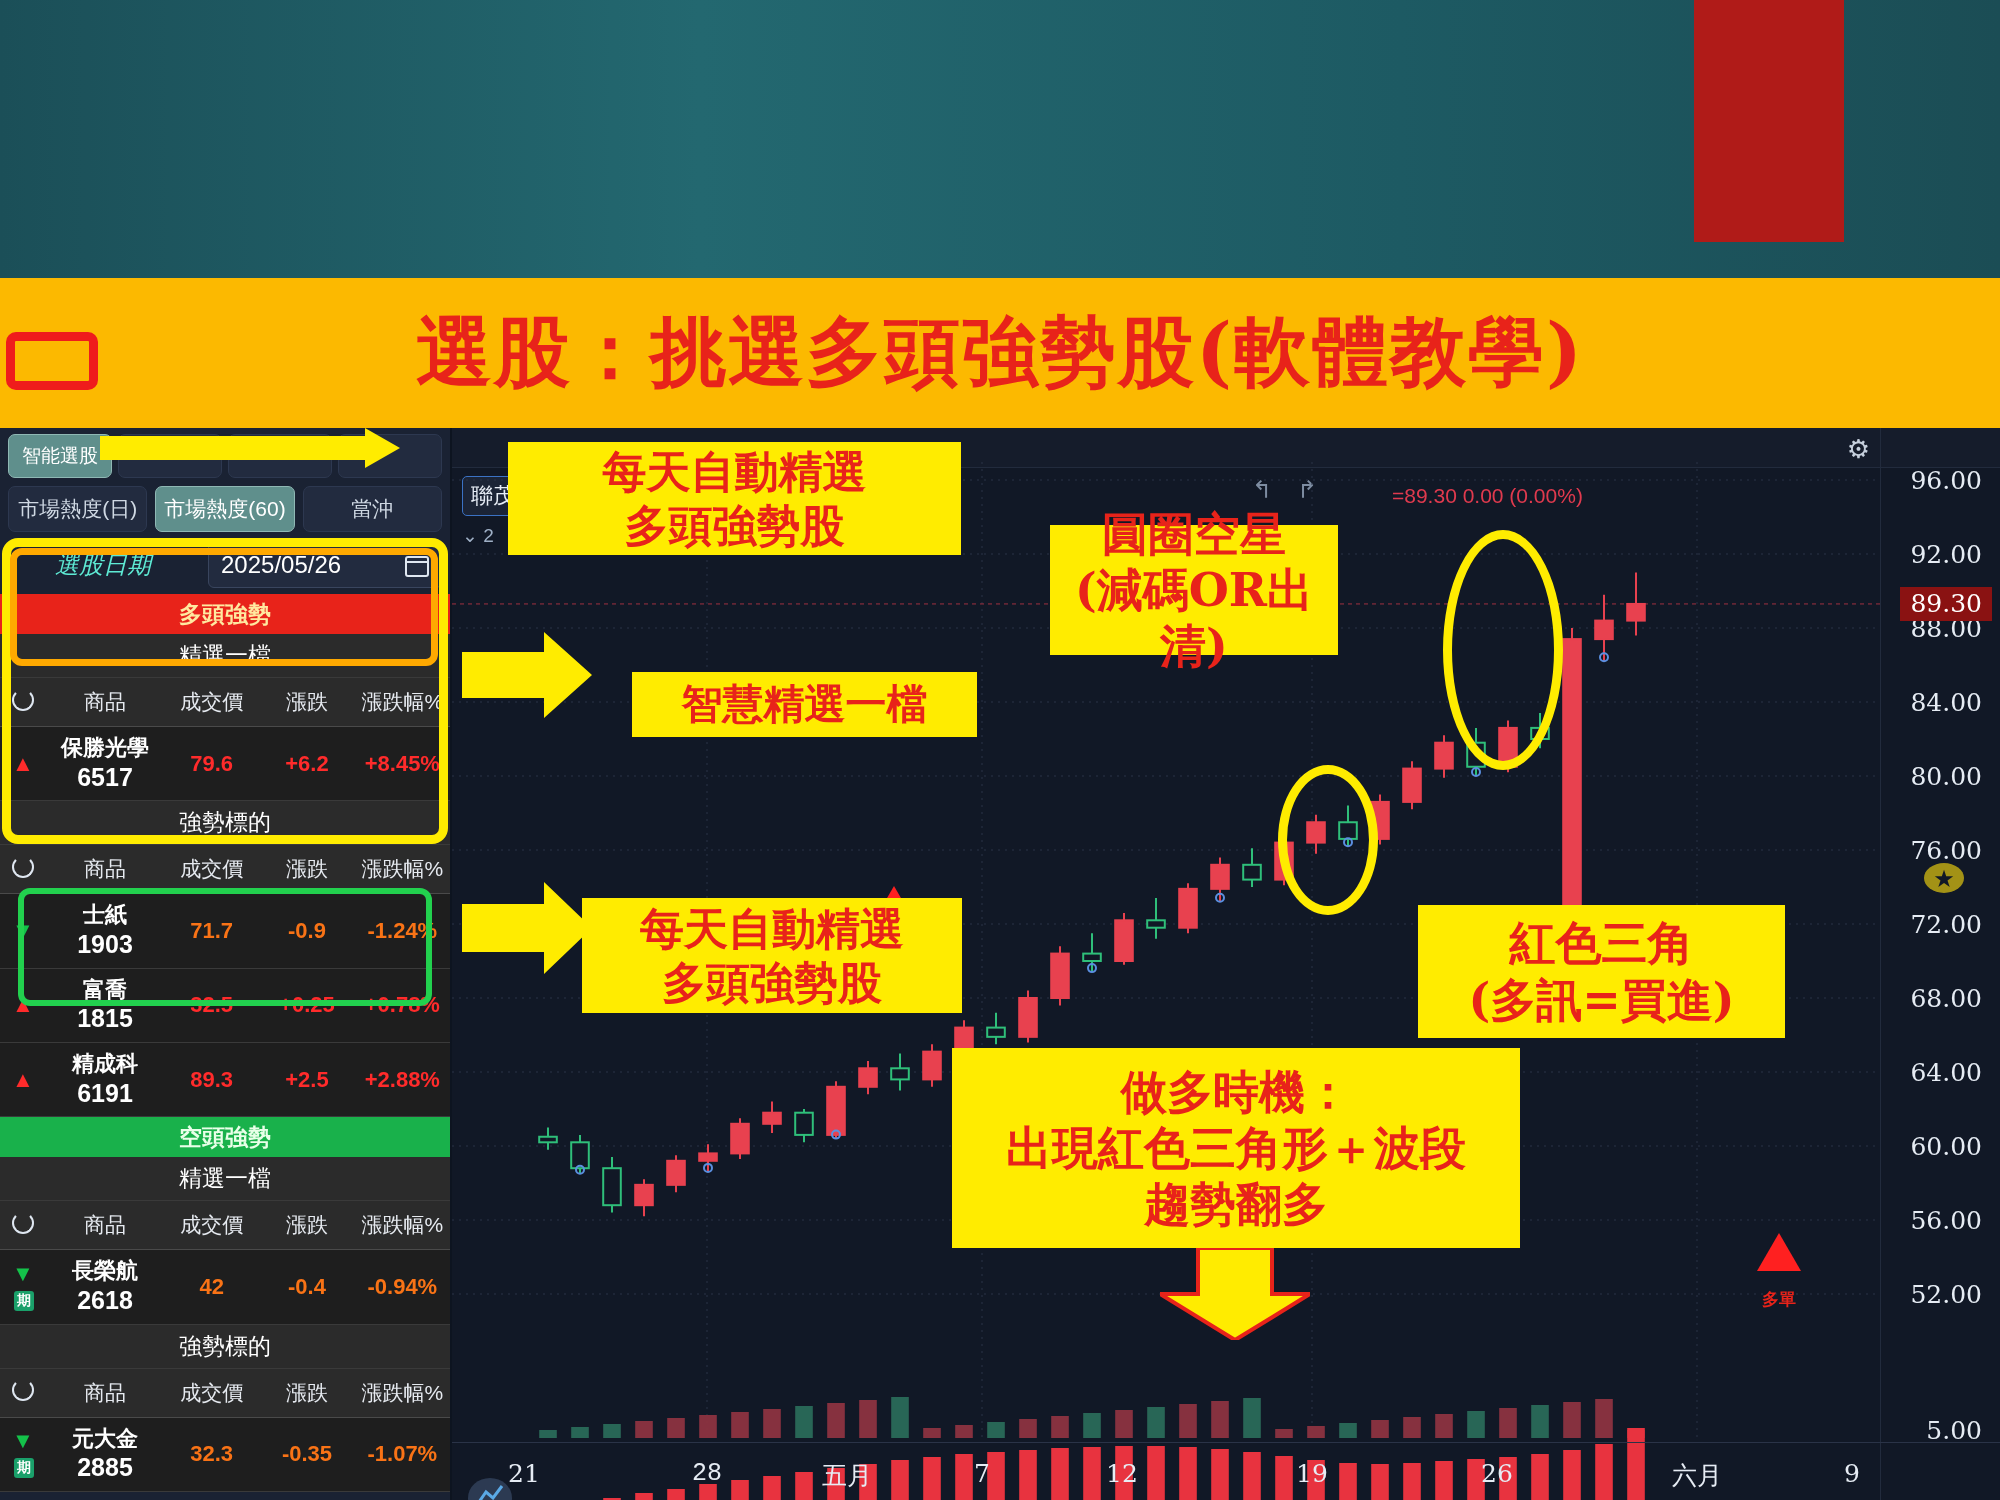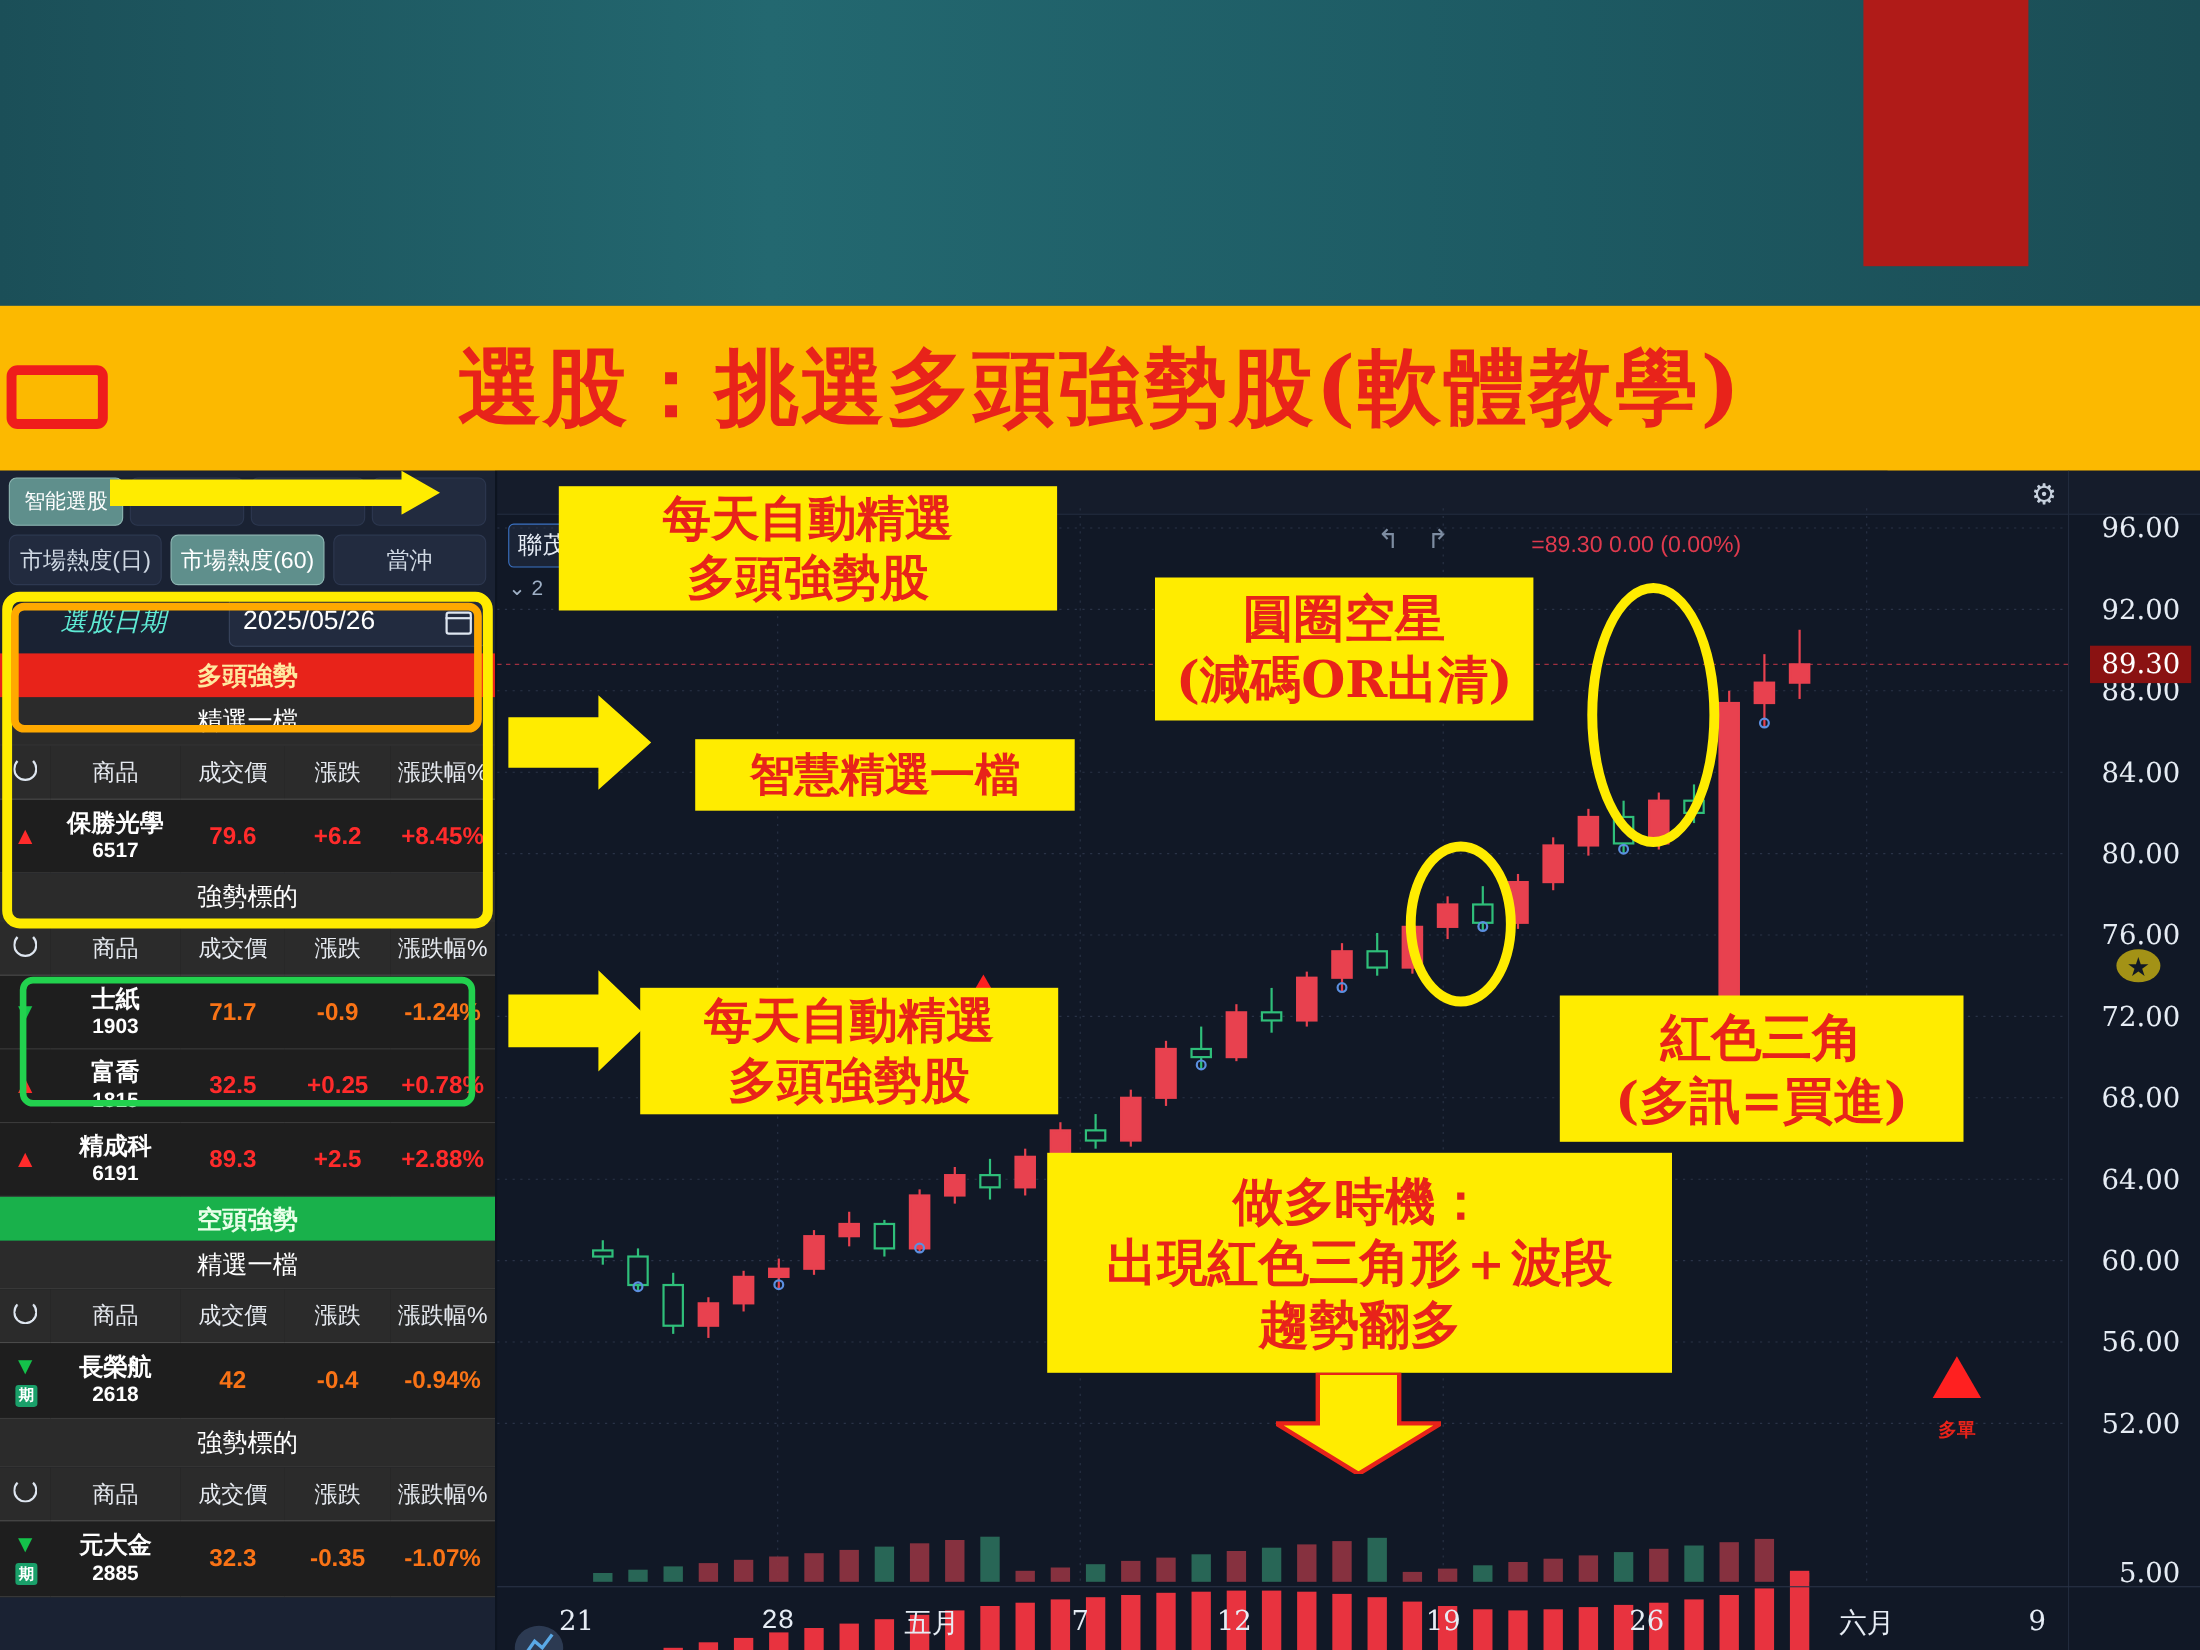--- a/index.html
+++ b/index.html
@@ -54,21 +54,21 @@
 
   table.qt { width:100%; border-collapse:collapse; background:#1e1e1e; table-layout:fixed; }
   table.qt th { color:#e6eaf0; font-size:21px; font-weight:normal; padding:10px 0;
       background:#2b2b2b; border-bottom:1px solid #4a4a4a; }
   table.qt td { font-size:22px; font-weight:bold; text-align:center; padding:8px 2px;
       border-bottom:1px solid #3a3a3a; }
   .col-arrow { width:46px; }
   .col-name { width:118px; }
   .nm { color:#fff; font-size:21px; line-height:1.22; }
   .nm b { display:block; }
-  .nm span { display:block; font-size:19px; }
+  .nm span { display:block; font-size:25px; }
   .up { color:#ff2b2b; }
   .dn { color:#f97316; }
   .tri-up { color:#ff2b2b; font-size:22px; }
   .tri-dn { color:#14c24a; font-size:22px; }
   .badge-q { display:inline-block; background:#1aa06a; color:#fff; font-size:14px;
       padding:1px 3px; border-radius:3px; vertical-align:middle; margin-left:2px;}
 
   .reload-ic { display:inline-block; width:22px; height:22px; border:2px solid #dfe7f1;
       border-radius:50%; border-top-color:transparent; }
   .frame-yellow { position:absolute; border:9px solid #ffec00; border-radius:16px; pointer-events:none; }
@@ -554,21 +554,21 @@
 
 <div class="callout" style="left:632px; top:672px; width:345px; height:65px; font-size:41px;">
   <div>智慧精選一檔</div>
 </div>
 
 <div class="callout" style="left:582px; top:898px; width:380px; height:115px; font-size:44px;">
   <div>每天自動精選</div>
   <div>多頭強勢股</div>
 </div>
 
-<div class="callout" style="left:1050px; top:525px; width:344px; height:130px; font-size:46px;">
+<div class="callout" style="left:1050px; top:525px; width:288px; height:130px; font-size:46px;">
   <div>圓圈空星</div>
   <div>(減碼OR出清)</div>
 </div>
 
 <div class="callout" style="left:1418px; top:905px; width:367px; height:133px; font-size:46px;">
   <div>紅色三角</div>
   <div>(多訊=買進)</div>
 </div>
 
 <div class="callout" style="left:952px; top:1048px; width:568px; height:200px; font-size:46px;">

